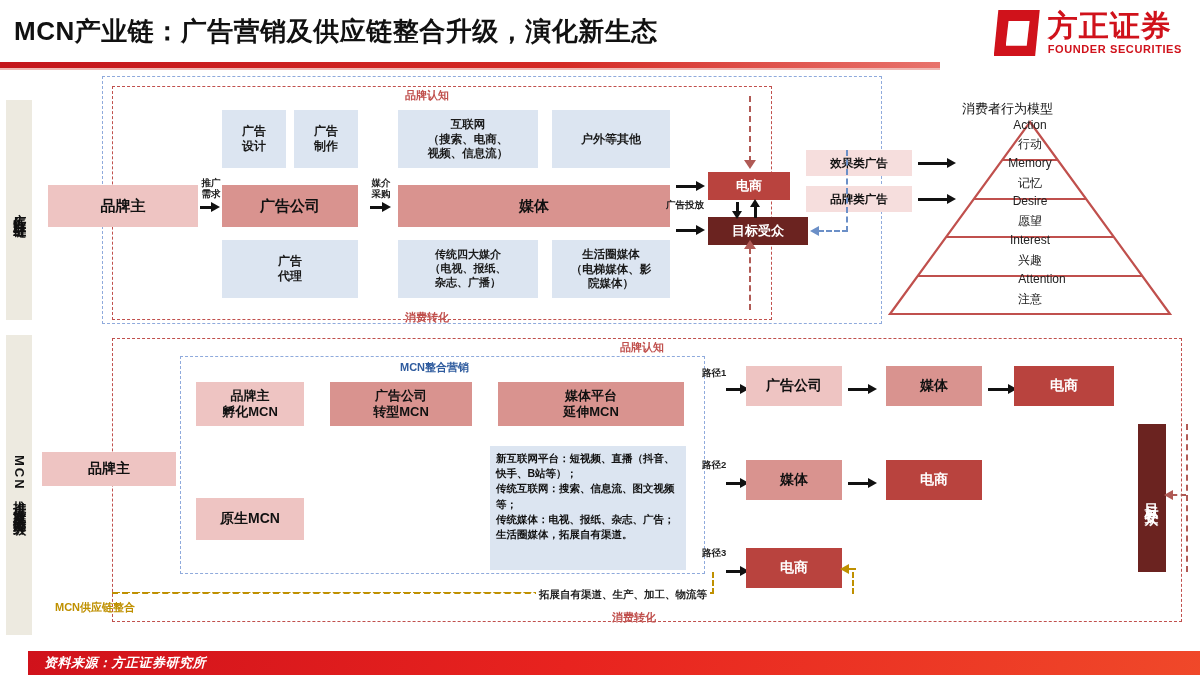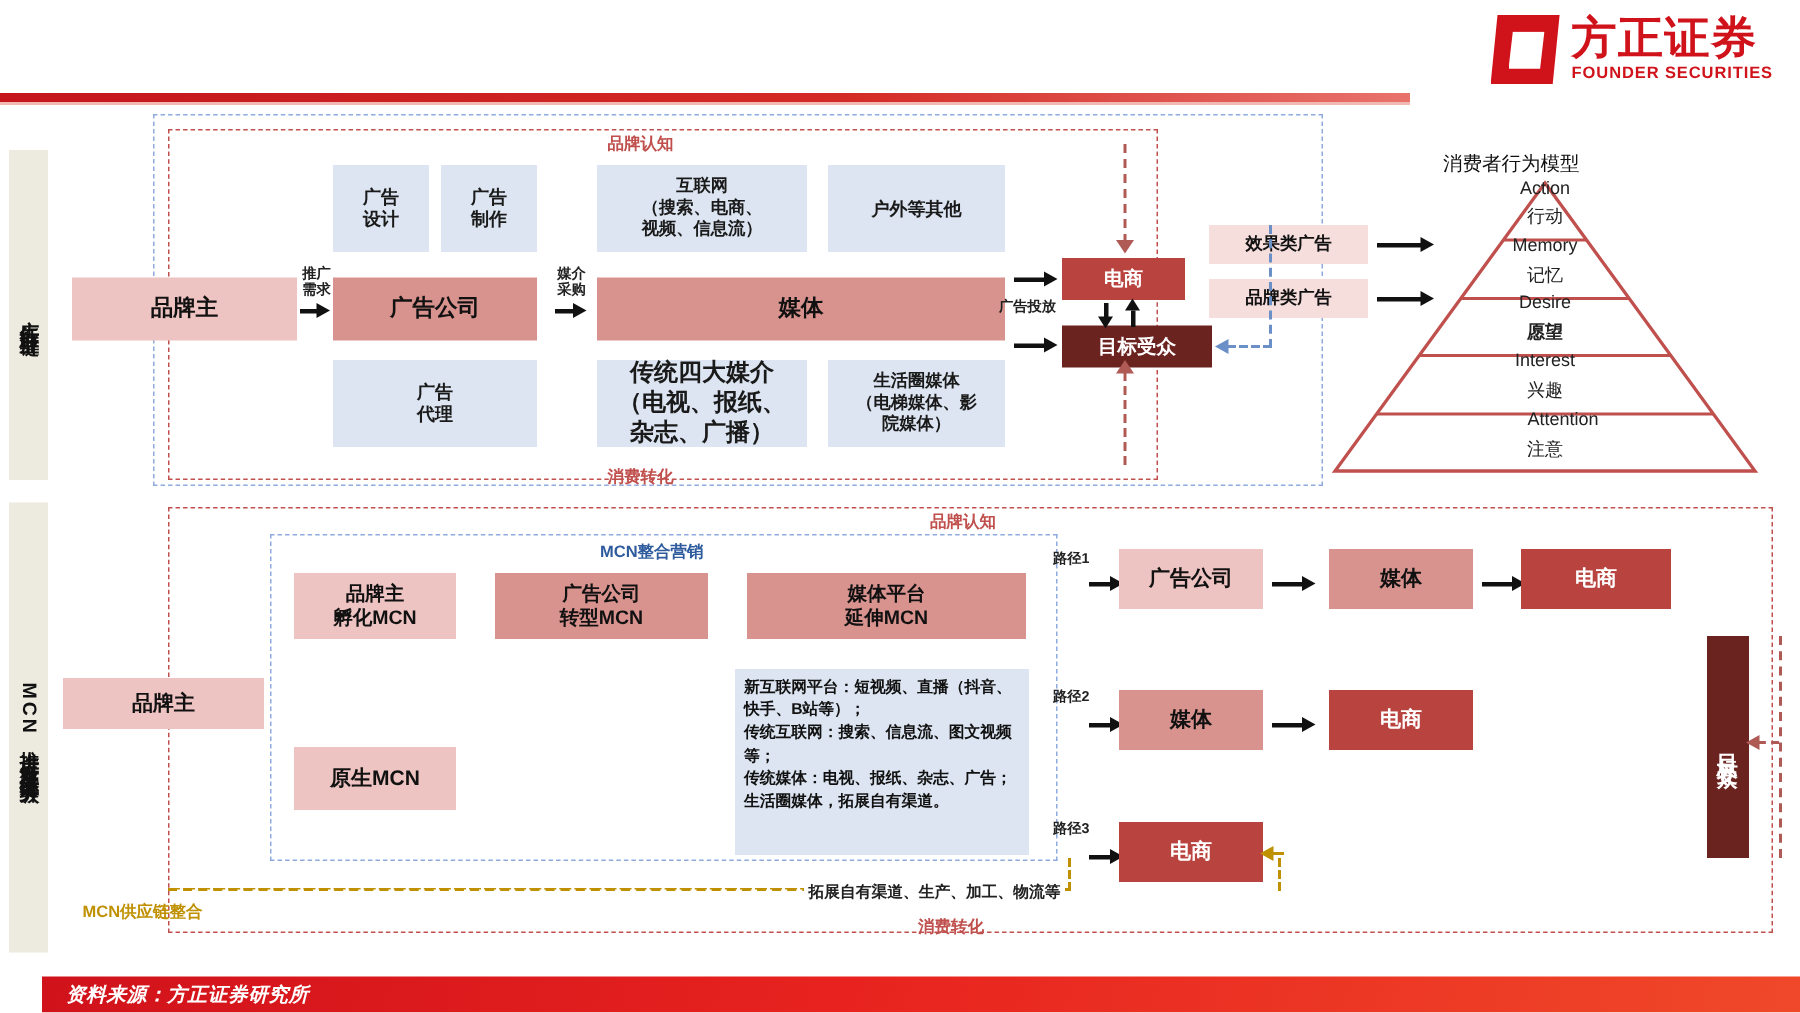--- a/index.html
+++ b/index.html
@@ -116,20 +116,21 @@
     position:absolute; background:#6b2320; color:#fff; font-weight:700;
     font-size:14px; writing-mode: vertical-rl; letter-spacing:3px;
     display:flex; align-items:center; justify-content:center;
   }
 </style>
 </head>
 <body>
 
 <div class="slide">
 
+  <div class="title">MCN产业链：广告营销及供应链整合升级，演化新生态</div>
   <div class="title-rule"></div>
   <div class="title-rule2"></div>
 
   <div class="logo">
     <div class="logo-mark">
       <div class="sq"></div>
         <div class="hole"></div>
     </div>
     <div class="logo-text">
       <div class="logo-cn">方正证券</div>
@@ -154,21 +155,21 @@
 制作</div>
   <div class="box pinkM" style="left:222px; top:185px; width:136px; height:42px; font-size:15px;">广告公司</div>
   <div class="box blue" style="left:222px; top:240px; width:136px; height:58px; font-size:12px; white-space:pre-line;">广告
 代理</div>
 
   <div class="box blue" style="left:398px; top:110px; width:140px; height:58px; font-size:11.5px; white-space:pre-line;">互联网
 （搜索、电商、
 视频、信息流）</div>
   <div class="box blue" style="left:552px; top:110px; width:118px; height:58px; font-size:12px; white-space:pre-line;">户外等其他</div>
   <div class="box pinkM" style="left:398px; top:185px; width:272px; height:42px; font-size:15px;">媒体</div>
-  <div class="box blue" style="left:398px; top:240px; width:140px; height:58px; font-size:16px; white-space:pre-line;">传统四大媒介
+  <div class="box blue" style="left:398px; top:240px; width:140px; height:58px; font-size:11px; white-space:pre-line;">传统四大媒介
 （电视、报纸、
 杂志、广播）</div>
   <div class="box blue" style="left:552px; top:240px; width:118px; height:58px; font-size:11.5px; white-space:pre-line;">生活圈媒体
 （电梯媒体、影
 院媒体）</div>
 
   <div class="box redD" style="left:708px; top:172px; width:82px; height:28px; font-size:13px;">电商</div>
   <div class="box redDD" style="left:708px; top:217px; width:100px; height:28px; font-size:13px;">目标受众</div>
 
   <div class="box pinkPale" style="left:806px; top:150px; width:106px; height:26px; font-size:11.5px;">效果类广告</div>
@@ -232,21 +233,21 @@
       <line x1="122" y1="46" x2="178" y2="46" stroke="#c0504d" stroke-width="2"></line>
       <line x1="94" y1="85" x2="206" y2="85" stroke="#c0504d" stroke-width="2"></line>
       <line x1="66" y1="123" x2="234" y2="123" stroke="#c0504d" stroke-width="2"></line>
       <line x1="38" y1="162" x2="262" y2="162" stroke="#c0504d" stroke-width="2"></line>
     </svg>
     <div class="pyr-row" style="left:90px; top:18px;  width:120px;">Action</div>
     <div class="pyr-row cn" style="left:90px; top:36px;  width:120px;">行动</div>
     <div class="pyr-row" style="left:90px; top:56px;  width:120px;">Memory</div>
     <div class="pyr-row cn" style="left:90px; top:75px;  width:120px;">记忆</div>
     <div class="pyr-row" style="left:90px; top:94px;  width:120px;">Desire</div>
-    <div class="pyr-row cn" style="left:90px; top:113px; width:120px;font-weight:bold;">愿望</div>
+    <div class="pyr-row cn" style="left:90px; top:113px; width:120px;">愿望</div>
     <div class="pyr-row" style="left:90px; top:133px; width:120px;">Interest</div>
     <div class="pyr-row cn" style="left:90px; top:152px; width:120px;">兴趣</div>
     <div class="pyr-row" style="left:102px; top:172px; width:120px;">Attention</div>
     <div class="pyr-row cn" style="left:90px; top:191px; width:120px;">注意</div>
   </div>
 
   <div class="dash dash-red" style="left:112px; top:338px; width:1070px; height:284px;"></div>
   <div class="dash dash-blue" style="left:180px; top:356px; width:525px; height:218px;"></div>
   <div class="dash dash-gold" style="left:112px; top:592px; width:600px; height:0px; border-left:none; border-right:none; border-bottom:none;"></div>
 

